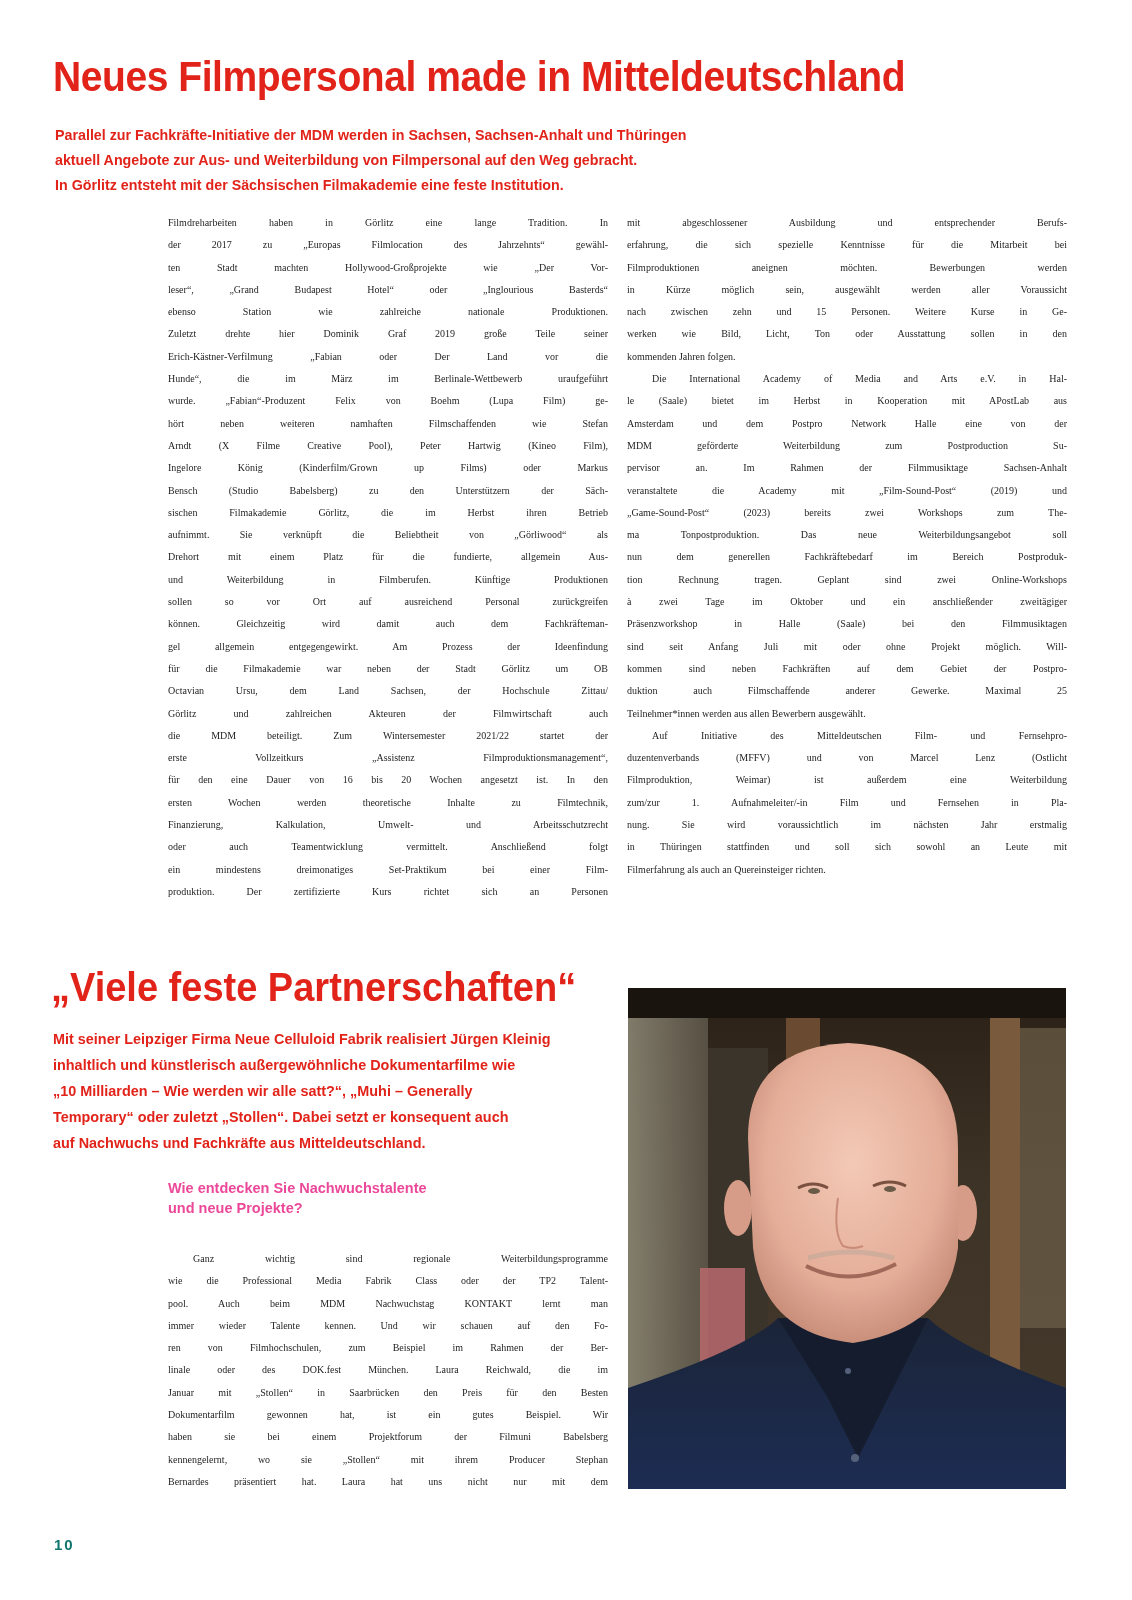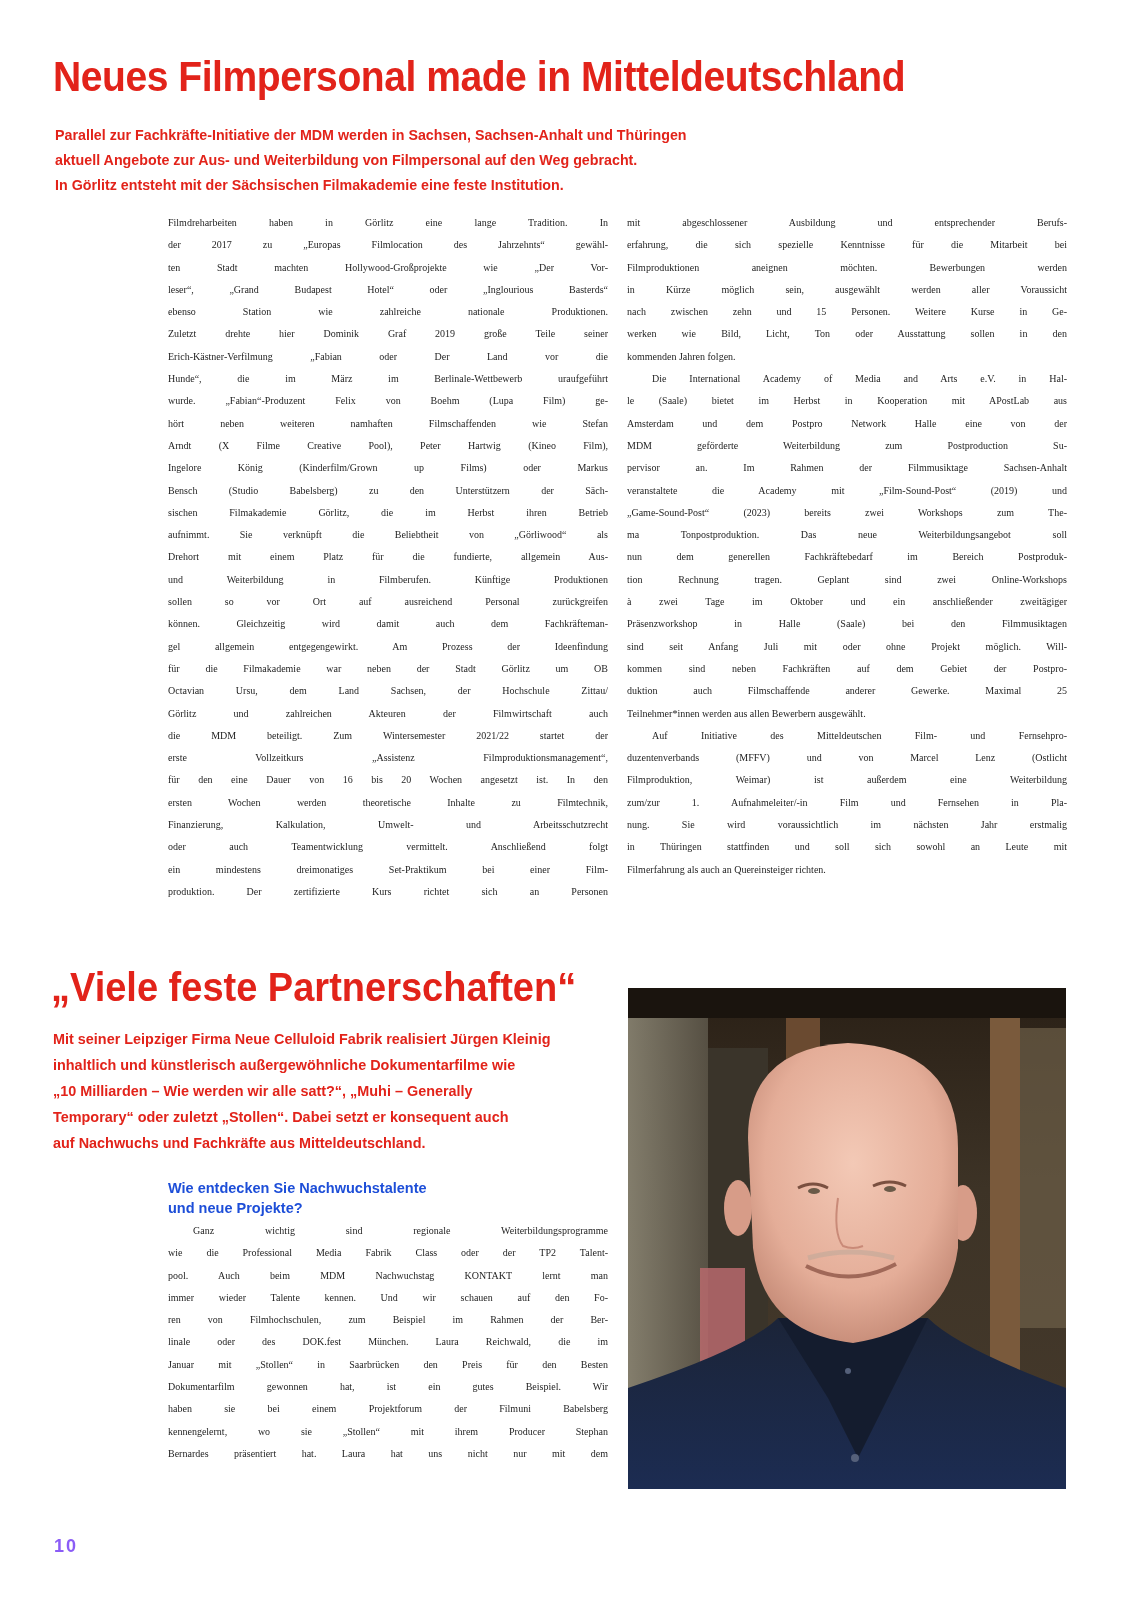--- a/index.html
+++ b/index.html
@@ -35,31 +35,31 @@
   .lead2 {
     position: absolute; left: 53px; top: 1026px; width: 560px;
     font-family: "Liberation Sans", sans-serif; font-weight: bold;
     font-size: 15.5px; line-height: 26px; color: #e2231a; margin: 0;
     transform: scaleX(0.93); transform-origin: left top;
   }
   .lead2 span { display: block; white-space: nowrap; }
   .question {
     position: absolute; left: 168px; top: 1178px; width: 440px;
     font-family: "Liberation Sans", sans-serif; font-weight: bold;
-    font-size: 14.5px; line-height: 20px; color: #1d4ed8; margin: 0;
+    font-size: 14.5px; line-height: 20px; color: #ec4899; margin: 0;
   }
   .question span { display: block; }
   .photo {
     position: absolute; left: 628px; top: 988px; width: 438px; height: 501px;
     overflow: hidden; background: #3a2c1e;
   }
   .page-num {
     position: absolute; left: 54px; top: 1536px;
     font-family: "Liberation Sans", sans-serif; font-weight: bold;
-    font-size: 18px; letter-spacing: 2px; color: #8b5cf6;
+    font-size: 15px; letter-spacing: 2px; color: #0f766e;
   }
 </style>
 </head>
 <body>
 
 <h1 class="h1">Neues Filmpersonal made in Mitteldeutschland</h1>
 
 <div class="lead">
   <span>Parallel zur Fachkräfte-Initiative der MDM werden in Sachsen, Sachsen-Anhalt und Thüringen</span>
   <span>aktuell Angebote zur Aus- und Weiterbildung von Filmpersonal auf den Weg gebracht.</span>
@@ -140,21 +140,21 @@
   <span>„10 Milliarden – Wie werden wir alle satt?“, „Muhi – Generally</span>
   <span>Temporary“ oder zuletzt „Stollen“. Dabei setzt er konsequent auch</span>
   <span>auf Nachwuchs und Fachkräfte aus Mitteldeutschland.</span>
 </div>
 
 <div class="question">
   <span>Wie entdecken Sie Nachwuchstalente</span>
   <span>und neue Projekte?</span>
 </div>
 
-<div class="col" id="col3" style="left:168px; top:1220px;">
+<div class="col" id="col3" style="left:168px; top:1248px;">
     <span class="line" style="text-indent: 25px;">Ganz wichtig sind regionale Weiterbildungsprogramme</span>
     <span class="line">wie die Professional Media Fabrik Class oder der TP2 Talent-</span>
     <span class="line">pool. Auch beim MDM Nachwuchstag KONTAKT lernt man</span>
     <span class="line">immer wieder Talente kennen. Und wir schauen auf den Fo-</span>
     <span class="line">ren von Filmhochschulen, zum Beispiel im Rahmen der Ber-</span>
     <span class="line">linale oder des DOK.fest München. Laura Reichwald, die im</span>
     <span class="line">Januar mit „Stollen“ in Saarbrücken den Preis für den Besten</span>
     <span class="line">Dokumentarfilm gewonnen hat, ist ein gutes Beispiel. Wir</span>
     <span class="line">haben sie bei einem Projektforum der Filmuni Babelsberg</span>
     <span class="line">kennengelernt, wo sie „Stollen“ mit ihrem Producer Stephan</span>

